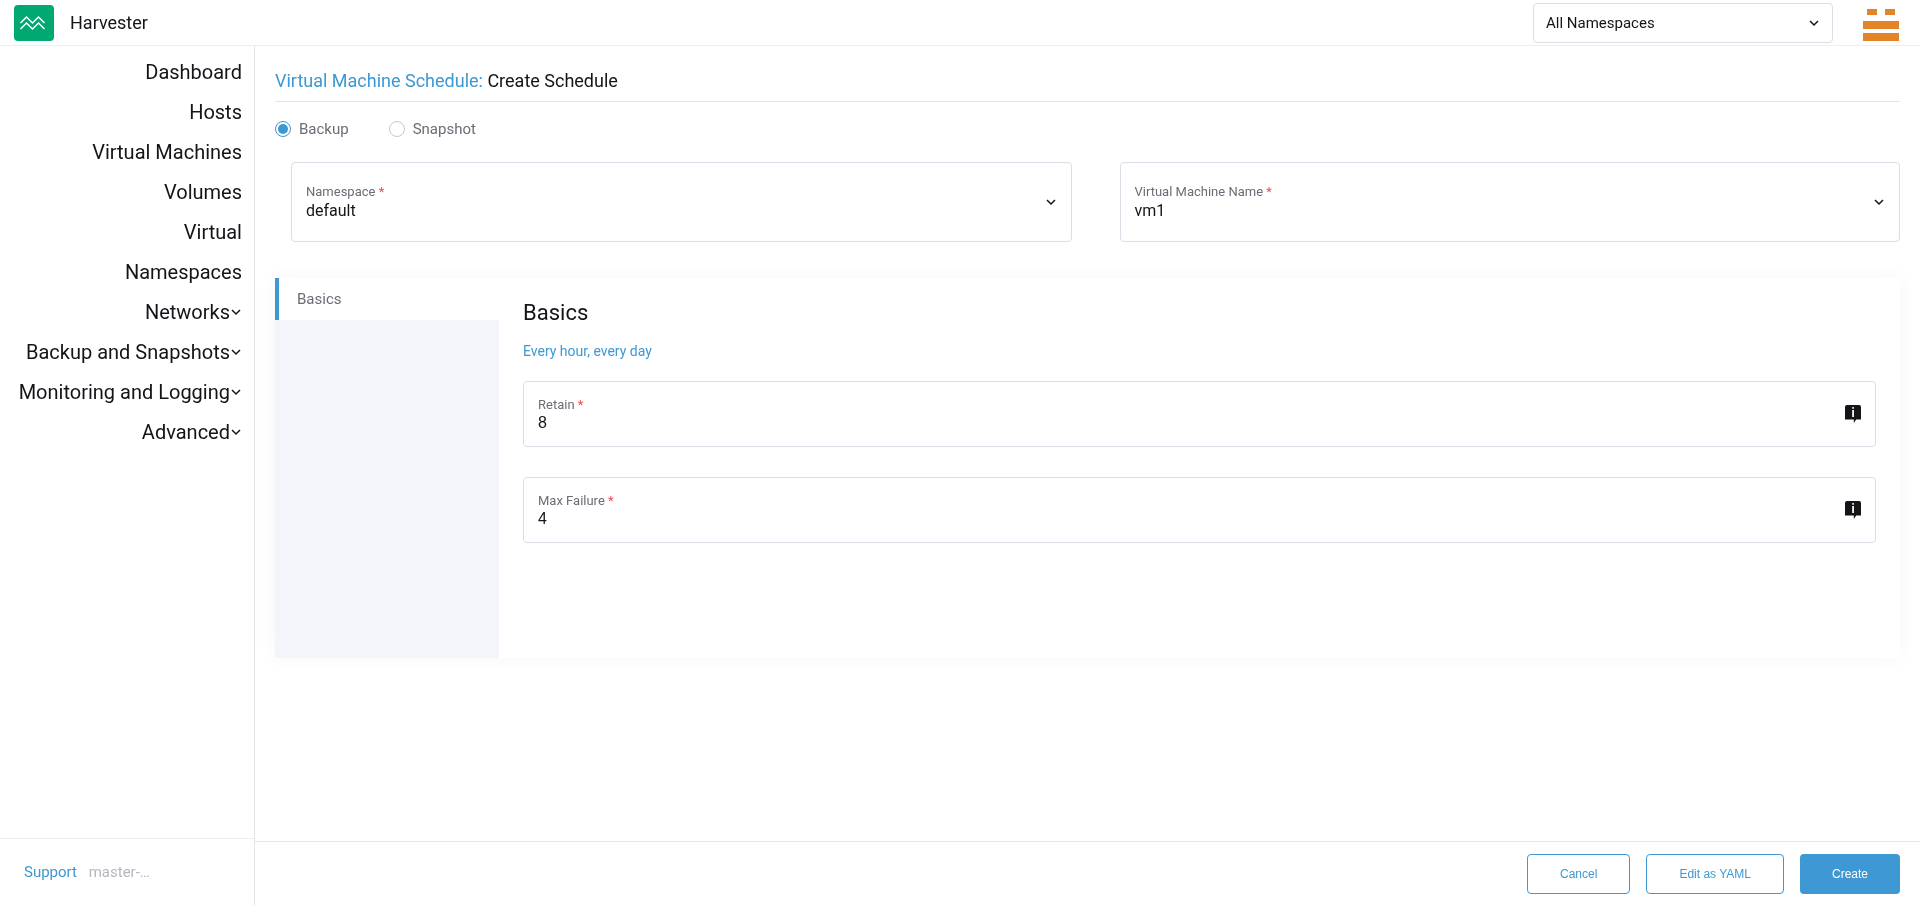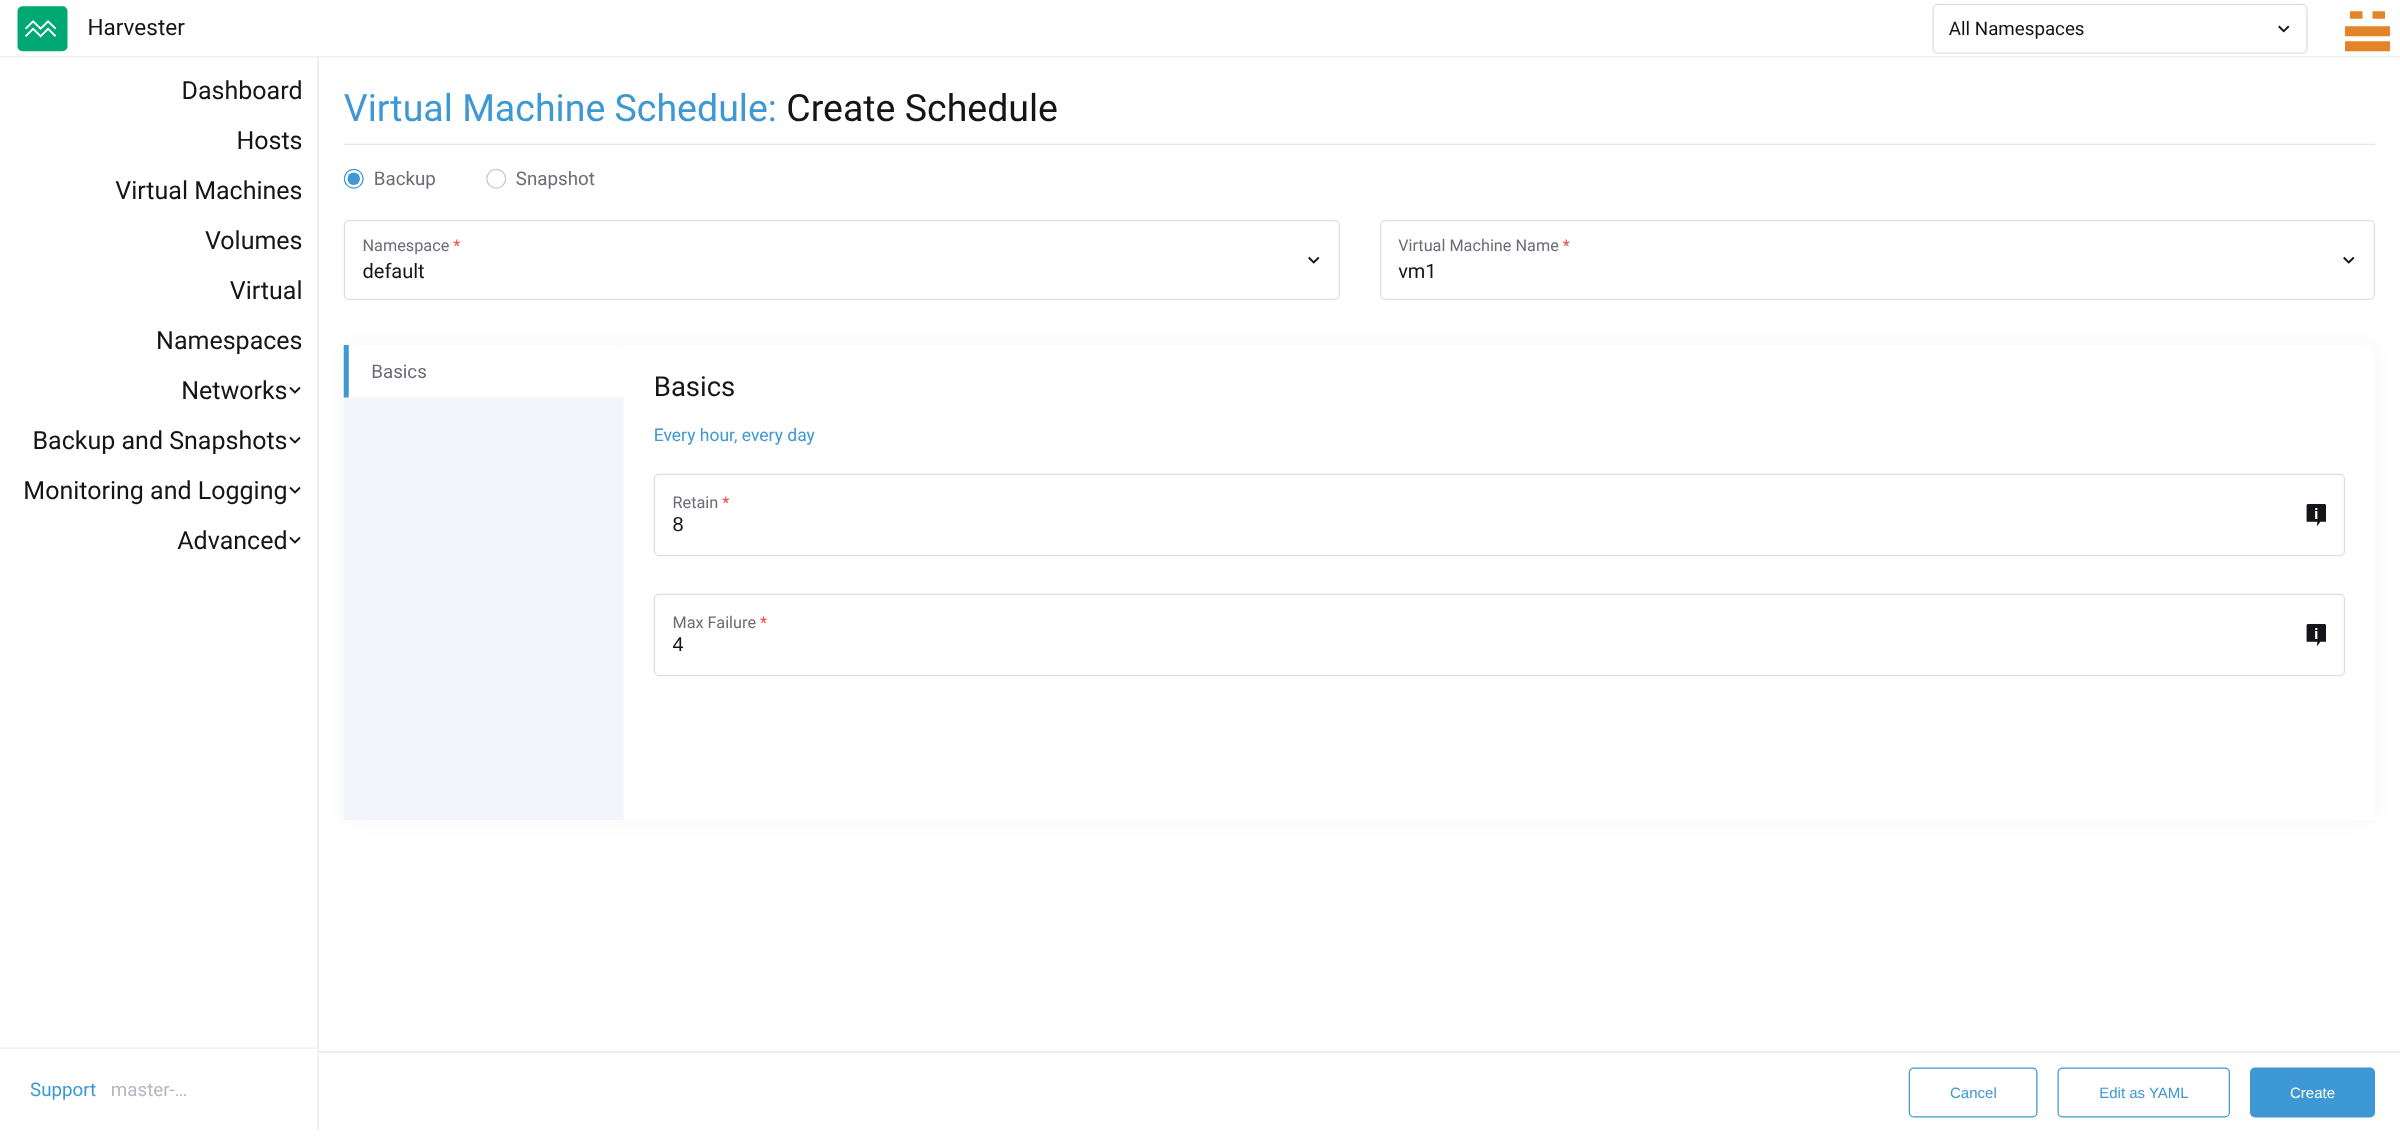--- a/index.html
+++ b/index.html
@@ -9,21 +9,21 @@
   color: #141419;
   background: #fff;
   width: 1920px;
   height: 914px;
   overflow: hidden;
 }
 .header {
   height: 46px;
   display: flex;
   align-items: center;
-  padding: 0 8px 0 10px;
+  padding: 0 21px 0 10px;
   border-bottom: 1px solid #eee;
 }
 .logo-wrap { display: flex; align-items: center; gap: 12px; margin-left: 4px;}
 .logo {
   width: 40px; height: 36px; background: #00A971; border-radius: 4px;
   display:flex; align-items:center; justify-content:center; color:#fff;
 }
 .logo svg { width: 30px; height: 22px; }
 .brand { font-size: 18px; font-weight: 400; color: #141419; margin-left: 4px;}
 .header-spacer { flex: 1; }
@@ -48,34 +48,35 @@
 .nav-item {
   padding: 8px 12px 8px 12px; font-size: 20px; color:#141419; cursor:pointer;
   display:flex; align-items:center; justify-content:flex-end;
 }
 .sidebar-footer {
   padding: 24px; font-size: 15px; color:#b6b6c2; border-top: 1px solid #eee;
 }
 .sidebar-footer a { color:#3D98D3; text-decoration:none; margin-right: 8px;}
 
 .main { flex:1; padding: 24px 20px 0 20px; display:flex; flex-direction:column; position:relative;}
-.page-title { font-size: 30px; font-weight: 400; margin-bottom: 10px; }
+.page-title { font-size: 18px; font-weight: 400; margin-bottom: 10px; }
 .page-title .blue { color:#3D98D3; }
 .hr { border-bottom:1px solid #e5e5e5; margin-bottom: 18px;}
 .radio-row { display:flex; gap: 40px; margin-bottom: 24px; }
 .radio-opt { display:flex; align-items:center; gap: 8px; font-size: 15px; color:#6c6c76; }
 .radio-dot { width:16px; height:16px; border-radius:50%; border:1px solid #c8c8c8; display:inline-flex; align-items:center; justify-content:center;}
 .radio-dot.checked { border-color:#3D98D3; }
 .radio-dot.checked::after { content:""; width:10px; height:10px; border-radius:50%; background:#3D98D3; }
 
 .two-col { display:flex; gap: 32px; margin-bottom: 36px; }
 .field-select {
   flex:1; border:1px solid #dcdee7; border-radius:4px; padding: 8px 14px 8px 14px;
-  display:flex; flex-direction:column; position:relative; height: 64px; justify-content:center;
+  display:flex; flex-direction:column; position:relative; height: 80px; justify-content:center;
   cursor:pointer;
+  margin-left:16px;
 }
 .field-select .flabel { font-size: 13px; color:#6c6c76; margin-bottom: 2px;}
 .field-select .fval { font-size: 16px; color:#141419; }
 .field-select .fchev { position:absolute; right:14px; top:50%; transform:translateY(-50%);}
 .req { color:#f64747; }
 
 .panel {
   display:flex; min-height: 380px; background:#fff;
   box-shadow: 0 0 20px rgba(0,0,0,0.04);
 }

